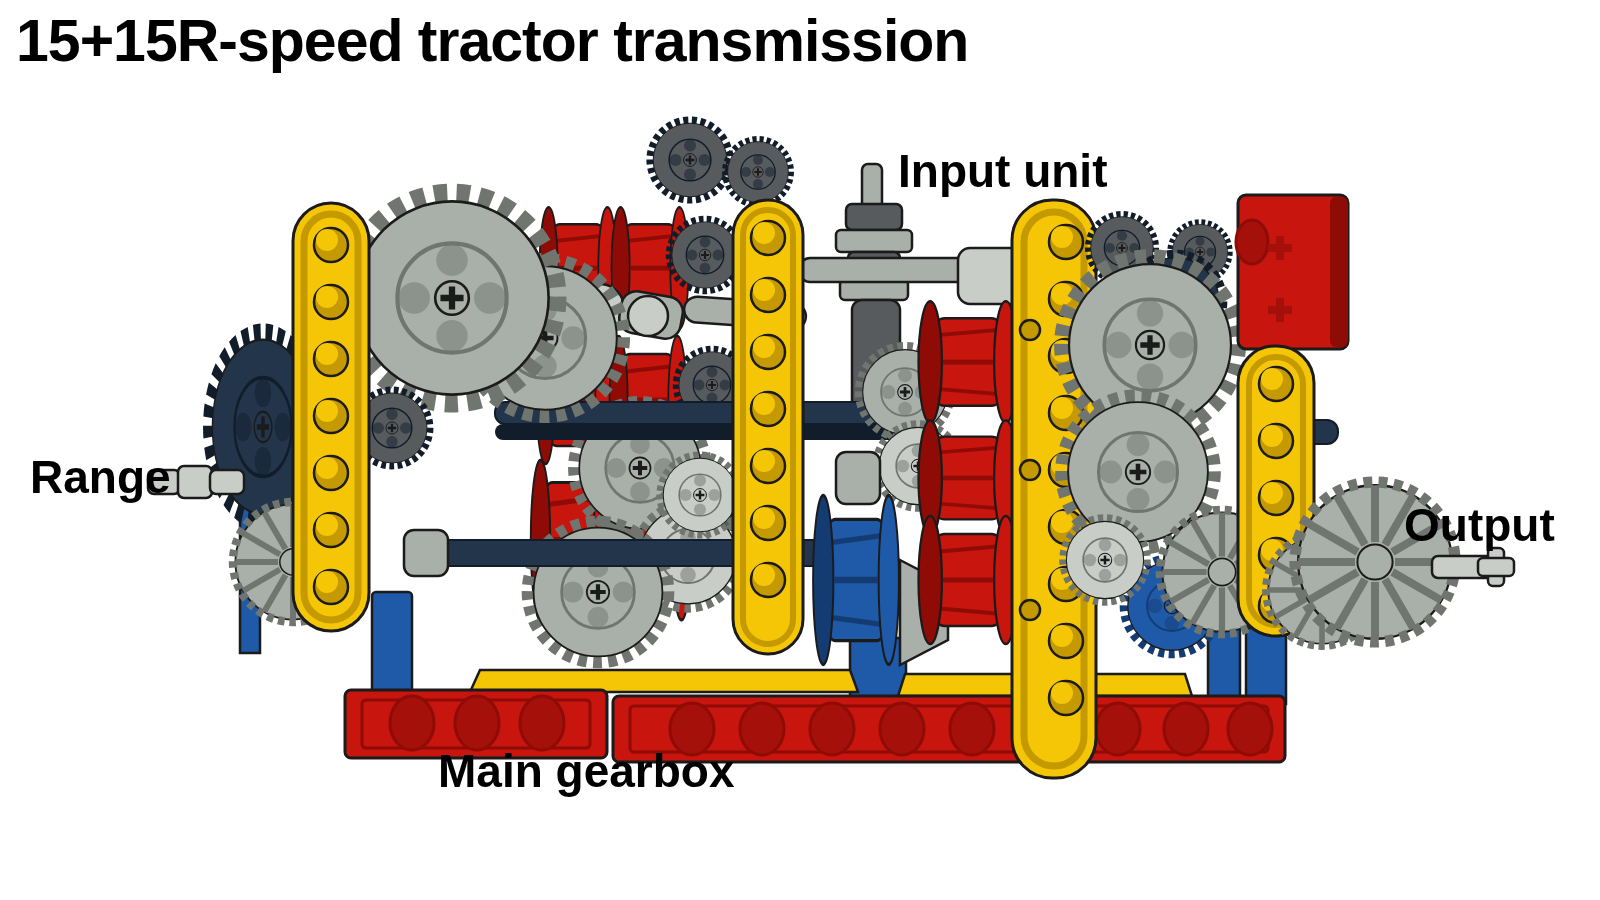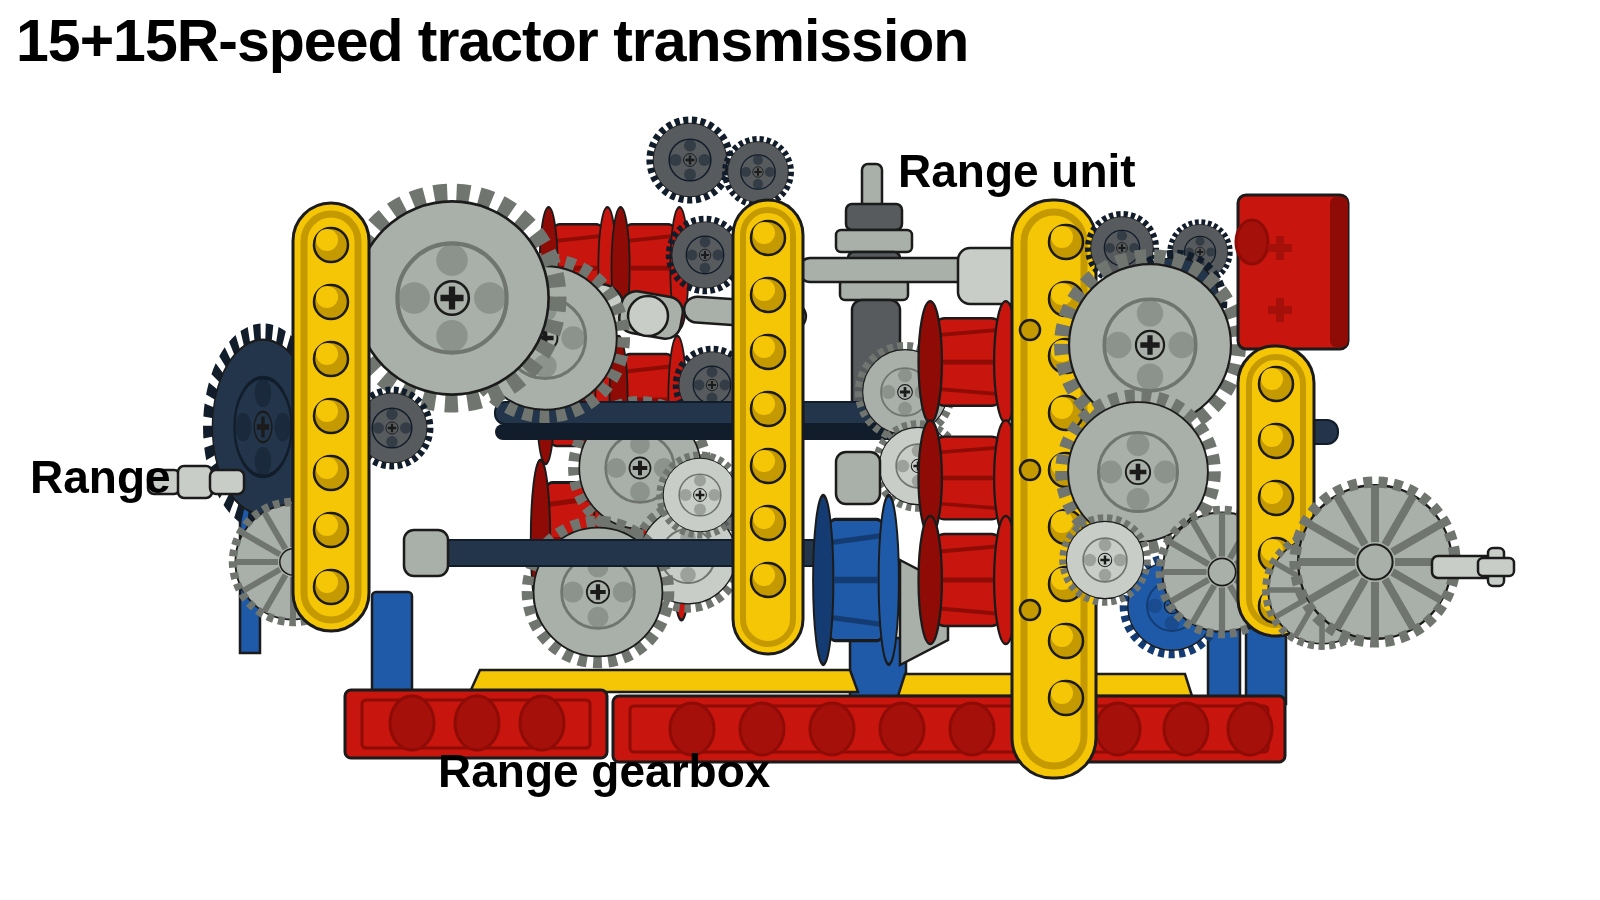--- a/index.html
+++ b/index.html
@@ -276,17 +276,18 @@
     <use href="#bevel100" transform="translate(1375,562) scale(0.8)" style="--gb:var(--c-gray);--gd:var(--c-gray_dark)"></use>
     <g>
       <rect x="1432" y="556" width="62" height="22" rx="6" class="f-grayL s-out"></rect>
       <rect x="1488" y="548" width="16" height="38" rx="5" class="f-grayL s-out"></rect>
       <rect x="1478" y="558" width="36" height="18" rx="5" class="f-grayL s-out"></rect>
     </g>
   </g>
 </svg>
 
 <div class="lbl title" style="left:16px;top:12px">15+15R-speed tractor transmission</div>
-<div class="lbl" style="left:898px;top:148px">Range unit</div>
+<div class="lbl" style="left:898px;top:148px">Input unit</div>
 <div class="lbl" style="left:30px;top:454px">Range</div>
-<div class="lbl" style="left:438px;top:748px">Range gearbox</div>
+<div class="lbl" style="left:1404px;top:502px">Output</div>
+<div class="lbl" style="left:438px;top:748px">Main gearbox</div>
 
 </div>
 
 </body></html>

